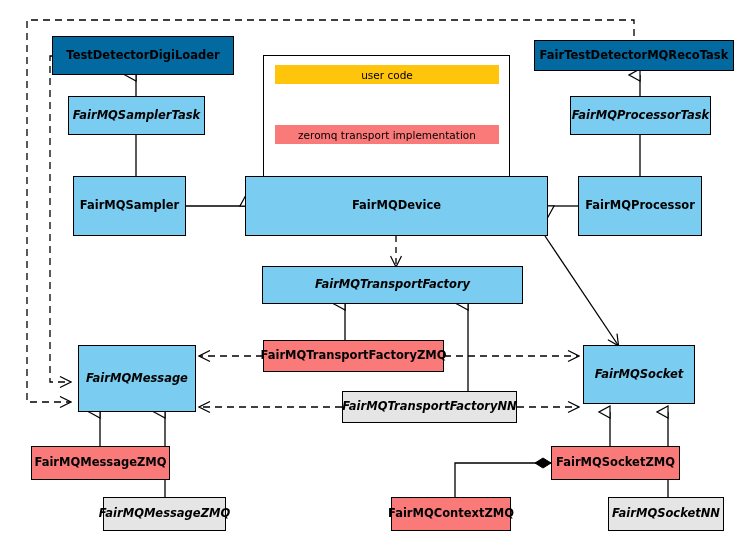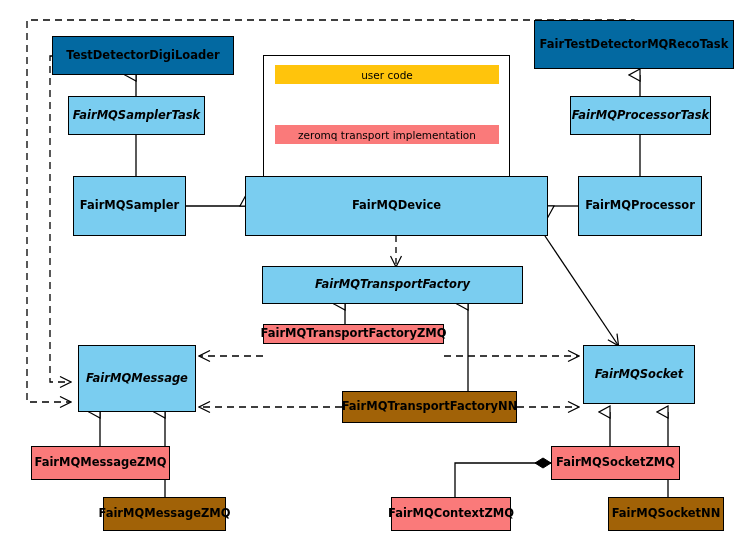--- a/index.html
+++ b/index.html
@@ -6,21 +6,21 @@
   body{font-family:"DejaVu Sans","Liberation Sans",sans-serif;}
   #canvas{position:relative;width:748px;height:549px;background:#ffffff;overflow:hidden;}
   #edges{position:absolute;left:0;top:0;width:748px;height:549px;}
   .node{position:absolute;box-sizing:border-box;border:1.3px solid #000000;
         display:flex;align-items:center;justify-content:center;text-align:center;
         font-size:11.5px;font-weight:bold;color:#000000;line-height:1.15;padding:0 4px;}
   .node.abstract{font-style:italic;}
   .c-user{background:#0369a1;}
   .c-fw{background:#7ACDF0;}
   .c-zmq{background:#FA7A7A;}
-  .c-nn{background:#a16207;}
+  .c-nn{background:#e5e5e5;font-style:italic;}
   #legend{position:absolute;left:263px;top:27px;width:247px;height:128px;
           background:#ffffff;border:1.4px solid #000000;box-sizing:border-box;margin-top:28px;}
   .legend-row{position:absolute;left:11px;width:224px;height:19px;
               display:flex;align-items:center;justify-content:center;
               font-size:10.5px;font-weight:normal;color:#000000;}
 </style>
 </head>
 <body>
 
 <div id="canvas">
@@ -79,42 +79,42 @@
 
   <div id="legend">
     <div class="legend-row" style="top: 9px; background: rgb(255, 196, 12);">user code</div>
     <div class="legend-row" style="top: 69px; background: rgb(250, 122, 122);">zeromq transport implementation</div>
   </div>
 
   <div id="nodes-layer">
       <div class="node c-user" style="left: 52px; top: 36px; width: 182px; height: 39px;">
         <span>TestDetectorDigiLoader</span>
       </div>
-      <div class="node c-user" style="left: 534px; top: 20px; width: 200px; height: 49px;">
+      <div class="node c-user" style="left: 534px; top: 40px; width: 200px; height: 31px;">
         <span>FairTestDetectorMQRecoTask</span>
       </div>
       <div class="node c-fw abstract" style="left: 68px; top: 96px; width: 137px; height: 39px;">
         <span>FairMQSamplerTask</span>
       </div>
       <div class="node c-fw abstract" style="left: 570px; top: 96px; width: 141px; height: 39px;">
         <span>FairMQProcessorTask</span>
       </div>
       <div class="node c-fw" style="left: 73px; top: 176px; width: 113px; height: 60px;">
         <span>FairMQSampler</span>
       </div>
       <div class="node c-fw" style="left: 245px; top: 176px; width: 303px; height: 60px;">
         <span>FairMQDevice</span>
       </div>
       <div class="node c-fw" style="left: 578px; top: 176px; width: 124px; height: 60px;">
         <span>FairMQProcessor</span>
       </div>
       <div class="node c-fw abstract" style="left: 262px; top: 266px; width: 261px; height: 38px;">
         <span>FairMQTransportFactory</span>
       </div>
-      <div class="node c-zmq" style="left: 263px; top: 324px; width: 181px; height: 20px;">
+      <div class="node c-zmq" style="left: 263px; top: 340px; width: 181px; height: 32px;">
         <span>FairMQTransportFactoryZMQ</span>
       </div>
       <div class="node c-nn" style="left: 342px; top: 391px; width: 175px; height: 32px;">
         <span>FairMQTransportFactoryNN</span>
       </div>
       <div class="node c-fw abstract" style="left: 78px; top: 345px; width: 118px; height: 67px;">
         <span>FairMQMessage</span>
       </div>
       <div class="node c-fw abstract" style="left: 583px; top: 345px; width: 112px; height: 59px;">
         <span>FairMQSocket</span>

